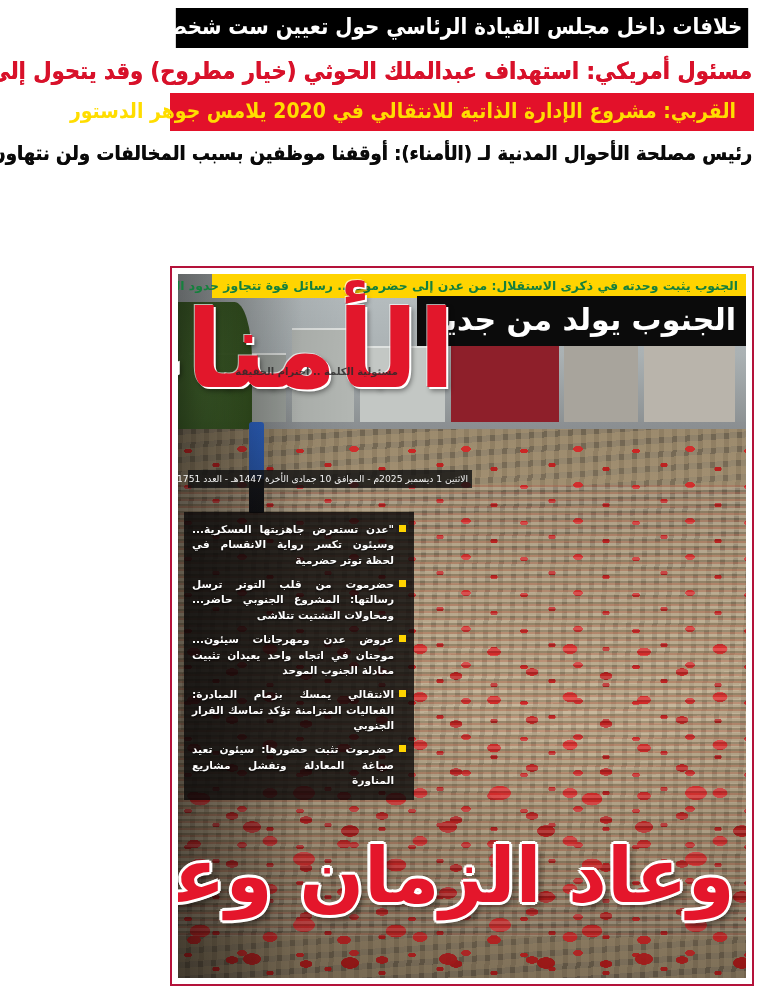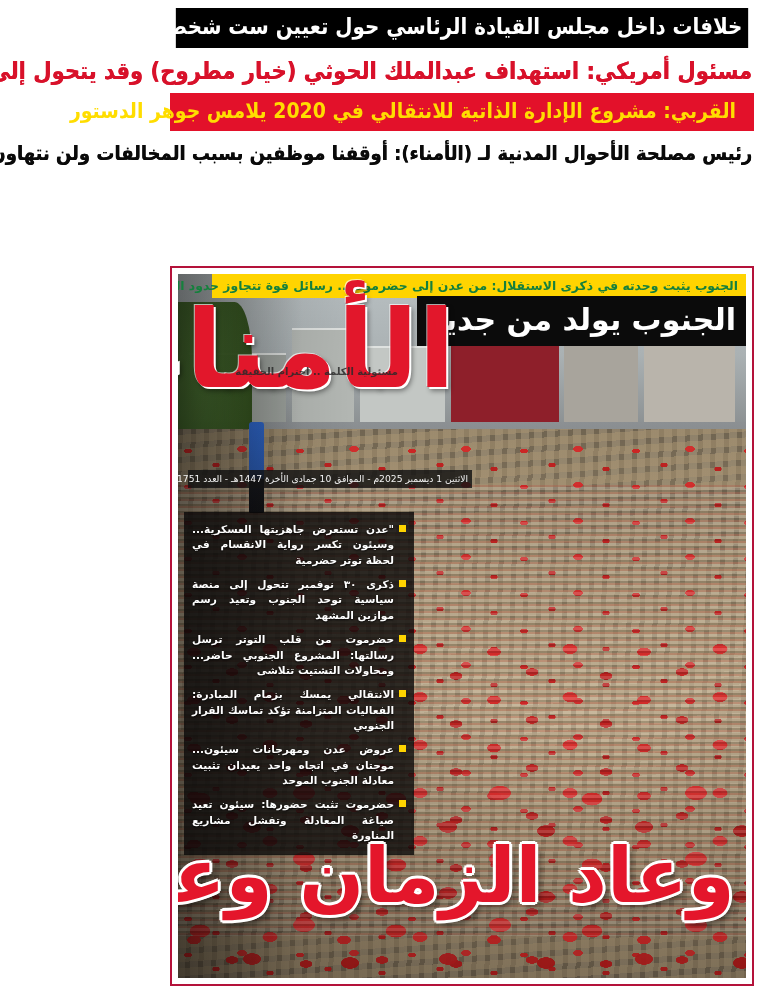--- a/index.html
+++ b/index.html
@@ -438,36 +438,32 @@
 
       <div class="issue-bar">الاثنين 1 ديسمبر 2025م - الموافق 10 جمادى الأخرة 1447هـ - العدد 1751 - 16 صفحة - الثمن 400 ريال</div>
 
       <div class="bullets">
         <div class="bullet">
           <span class="bullet-marker"></span>
           <span class="bullet-text">"عدن تستعرض جاهزيتها العسكرية... وسيئون تكسر رواية الانقسام في لحظة توتر حضرمية</span>
         </div>
         <div class="bullet">
           <span class="bullet-marker"></span>
-          <span class="bullet-text">ذكرى ٣٠ نوفمبر تتحول إلى منصة سياسية توحد الجنوب وتعيد رسم موازين المشهد</span>
+          <span class="bullet-text">حضرموت من قلب التوتر ترسل رسالتها: المشروع الجنوبي حاضر... ومحاولات التشتيت تتلاشى</span>
         </div>
         <div class="bullet">
           <span class="bullet-marker"></span>
-          <span class="bullet-text">حضرموت من قلب التوتر ترسل رسالتها: المشروع الجنوبي حاضر... ومحاولات التشتيت تتلاشى</span>
+          <span class="bullet-text">عروض عدن ومهرجانات سيئون... موجتان في اتجاه واحد يعيدان تثبيت معادلة الجنوب الموحد</span>
         </div>
         <div class="bullet">
           <span class="bullet-marker"></span>
           <span class="bullet-text">الانتقالي يمسك بزمام المبادرة: الفعاليات المتزامنة تؤكد تماسك القرار الجنوبي</span>
         </div>
         <div class="bullet">
           <span class="bullet-marker"></span>
-          <span class="bullet-text">عروض عدن ومهرجانات سيئون... موجتان في اتجاه واحد يعيدان تثبيت معادلة الجنوب الموحد</span>
-        </div>
-        <div class="bullet">
-          <span class="bullet-marker"></span>
           <span class="bullet-text">حضرموت تثبت حضورها: سيئون تعيد صياغة المعادلة وتفشل مشاريع المناورة</span>
         </div>
       </div>
 
       <div class="bottom-slogan">وعاد الزمان وعادت عدن</div>
 
     </div>
   </div>
 
 </div>

